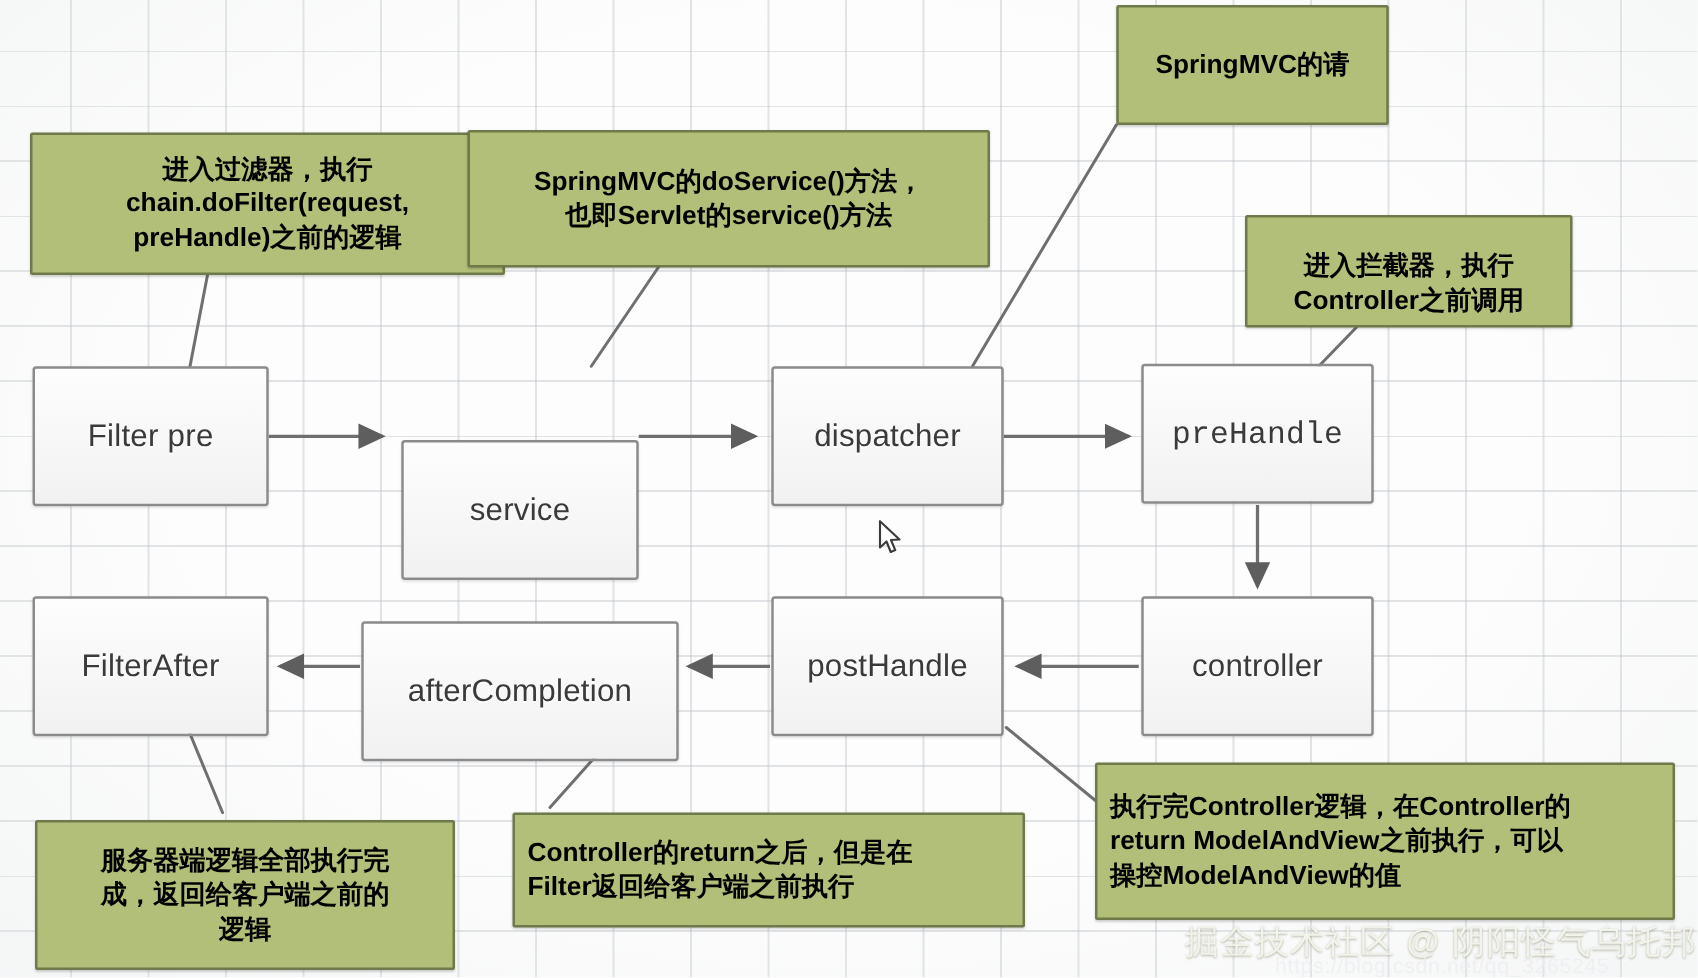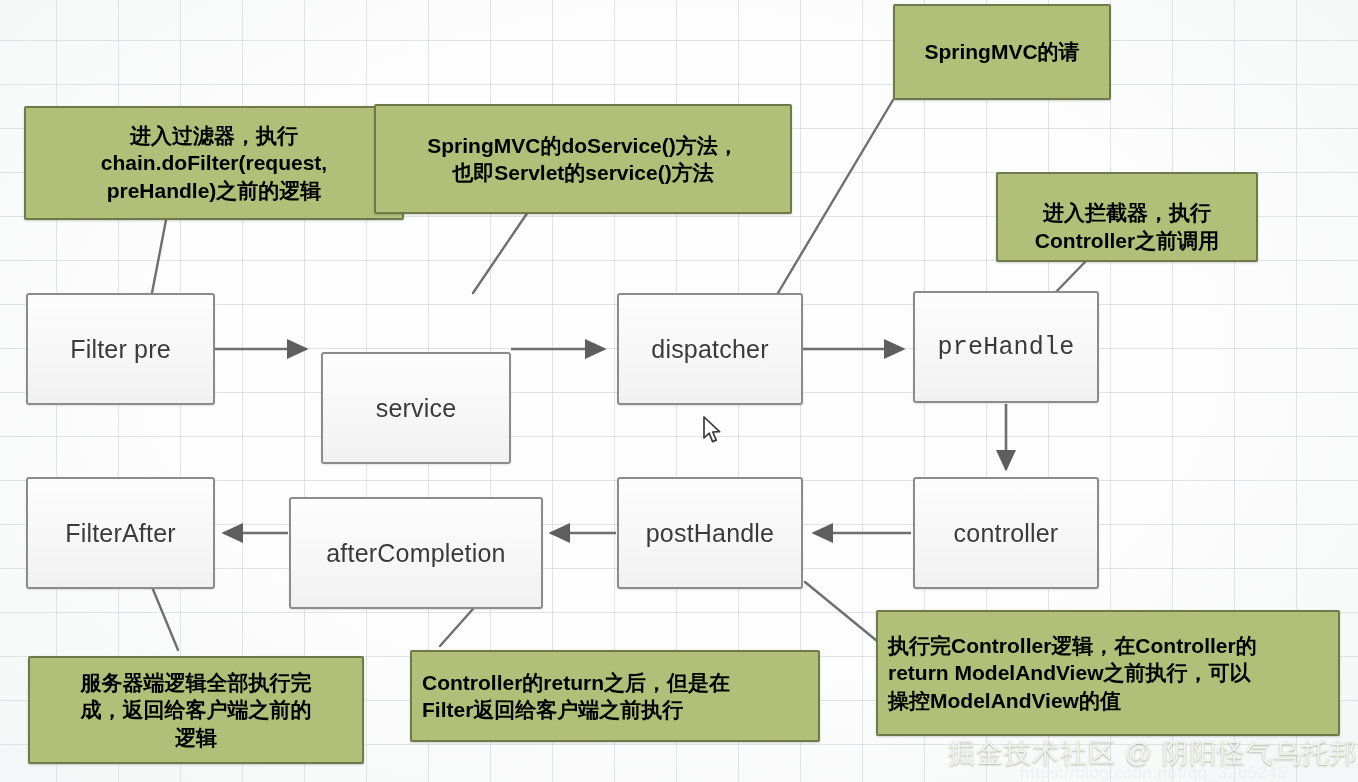--- a/index.html
+++ b/index.html
@@ -139,21 +139,21 @@
     </span>
   </div>
 
   <div class="note" style="left:996px;top:172px;width:262px;height:90px;align-items:flex-end;">
     <span>
       <span>进入拦截器，执行</span>
       <span>Controller之前调用</span>
     </span>
   </div>
 
-  <div class="note" style="left:28px;top:656px;width:336px;height:108px;">
+  <div class="note" style="left:28px;top:656px;width:336px;height:120px;">
     <span>
       <span>服务器端逻辑全部执行完</span>
       <span>成，返回给客户端之前的</span>
       <span>逻辑</span>
     </span>
   </div>
 
   <div class="note" style="left:410px;top:650px;width:410px;height:92px;text-align:left;">
     <span>
       <span>Controller的return之后，但是在</span>

